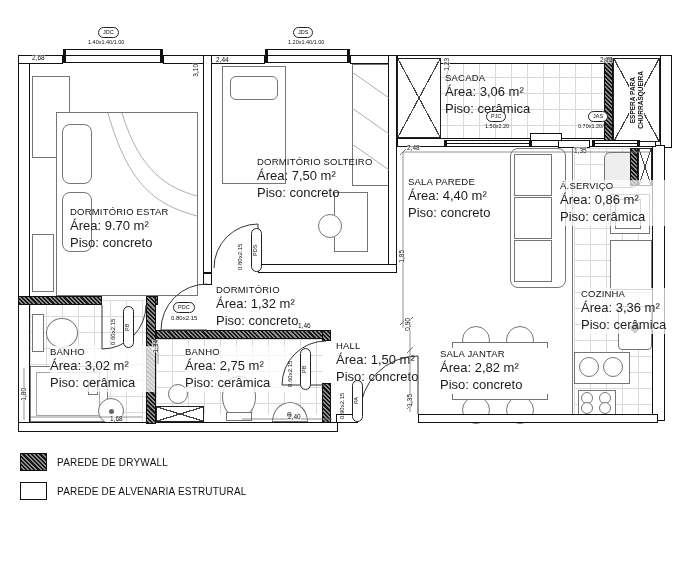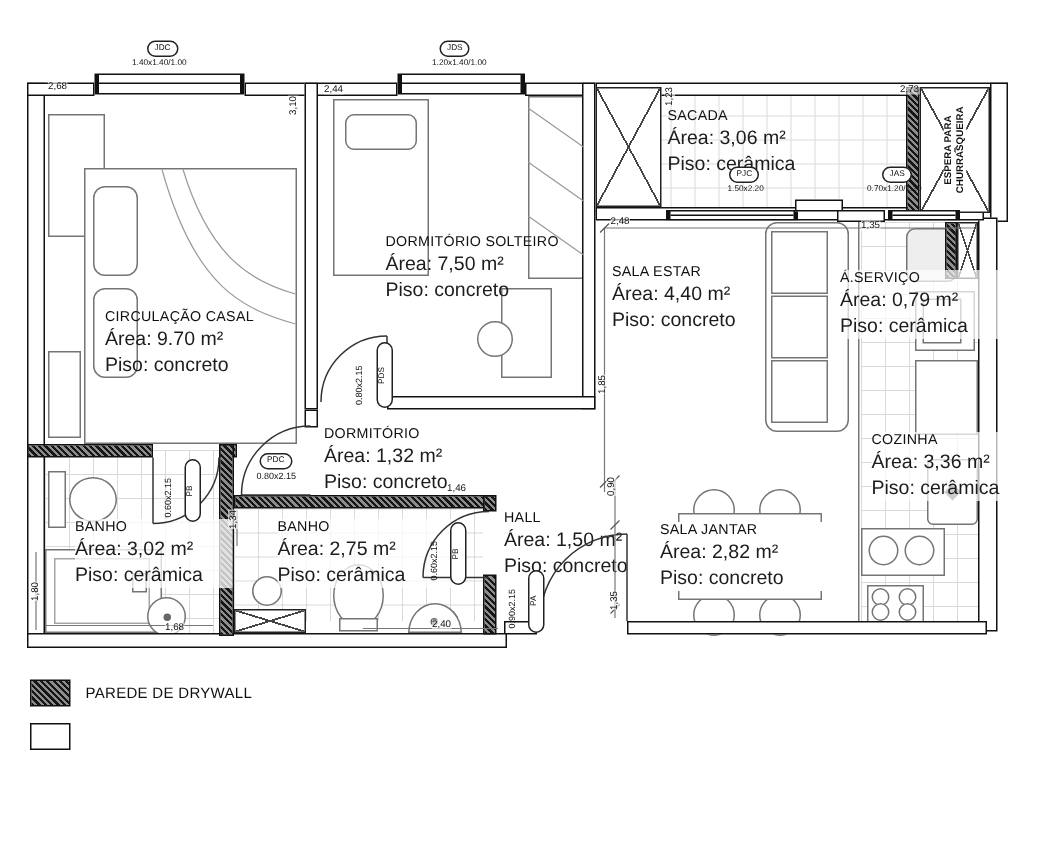--- a/index.html
+++ b/index.html
@@ -164,42 +164,42 @@
       <path d="M407 323 L413 317 M407 353 L413 347 M407 409 L413 403 M400 155 L406 149 M400 325 L406 319" stroke="#555"></path>
     </g>
     <g stroke="#999" stroke-width="0.8" fill="none">
       <path d="M122 113 C140 172 168 188 197 196"></path>
       <path d="M108 113 C130 192 162 206 197 216"></path>
       <path d="M352 72 L389 98 M352 108 L389 134 M352 144 L389 170"></path>
     </g>
   </svg>
 
   <div class="roomlabel" style="left:70px;top:206px;width:120px;">
-    <span class="rname">CIRCULAÇÃO CASAL</span>
+    <span class="rname">DORMITÓRIO ESTAR</span>
     <span class="rsub">Área: 9.70 m²</span>
     <span class="rsub">Piso: concreto</span>
   </div>
   <div class="roomlabel" style="left:257px;top:156px;width:120px;">
     <span class="rname">DORMITÓRIO SOLTEIRO</span>
     <span class="rsub">Área: 7,50 m²</span>
     <span class="rsub">Piso: concreto</span>
   </div>
   <div class="roomlabel" style="left:445px;top:72px;width:120px;">
     <span class="rname">SACADA</span>
     <span class="rsub">Área: 3,06 m²</span>
     <span class="rsub">Piso: cerâmica</span>
   </div>
   <div class="roomlabel" style="left:408px;top:176px;width:120px;">
-    <span class="rname">SALA ESTAR</span>
+    <span class="rname">SALA PAREDE</span>
     <span class="rsub">Área: 4,40 m²</span>
     <span class="rsub">Piso: concreto</span>
   </div>
   <div class="roomlabel" style="left:560px;top:180px;width:110px;background:rgba(255,255,255,.7);">
     <span class="rname">Á.SERVIÇO</span>
-    <span class="rsub">Área: 0,79 m²</span>
+    <span class="rsub">Área: 0,86 m²</span>
     <span class="rsub">Piso: cerâmica</span>
   </div>
   <div class="roomlabel" style="left:581px;top:288px;width:110px;background:rgba(255,255,255,.7);">
     <span class="rname">COZINHA</span>
     <span class="rsub">Área: 3,36 m²</span>
     <span class="rsub">Piso: cerâmica</span>
   </div>
   <div class="roomlabel" style="left:440px;top:348px;width:120px;background:#fff;">
     <span class="rname">SALA JANTAR</span>
     <span class="rsub">Área: 2,82 m²</span>
@@ -257,14 +257,15 @@
   <div class="dimv" style="left:406px;top:394px;">1,35</div>
   <div class="dim" style="left:298px;top:322px;">1,46</div>
   <div class="dimv" style="left:20px;top:388px;">1,80</div>
   <div class="dim" style="left:110px;top:415px;">1,68</div>
   <div class="dim" style="left:288px;top:413px;">2,40</div>
   <div class="dimv" style="left:152px;top:340px;">1,34</div>
 
   <div class="legend-swatch-dry" style="left:20px;top:453px;"></div>
   <div class="legend-label" style="left:57px;top:457px;">PAREDE DE DRYWALL</div>
   <div class="legend-swatch-wall" style="left:20px;top:482px;"></div>
+  <div class="legend-label" style="left:57px;top:486px;">PAREDE DE ALVENARIA ESTRUTURAL</div>
 
 </div>
 
 </body></html>

